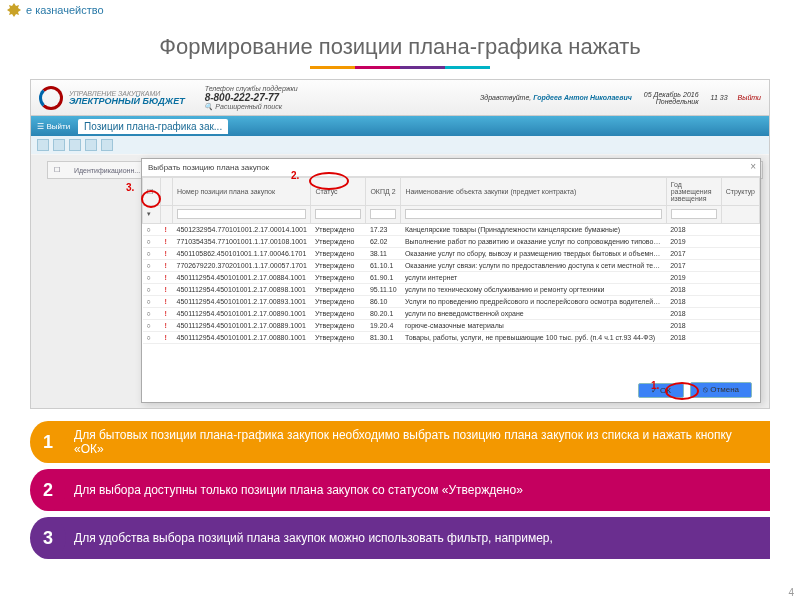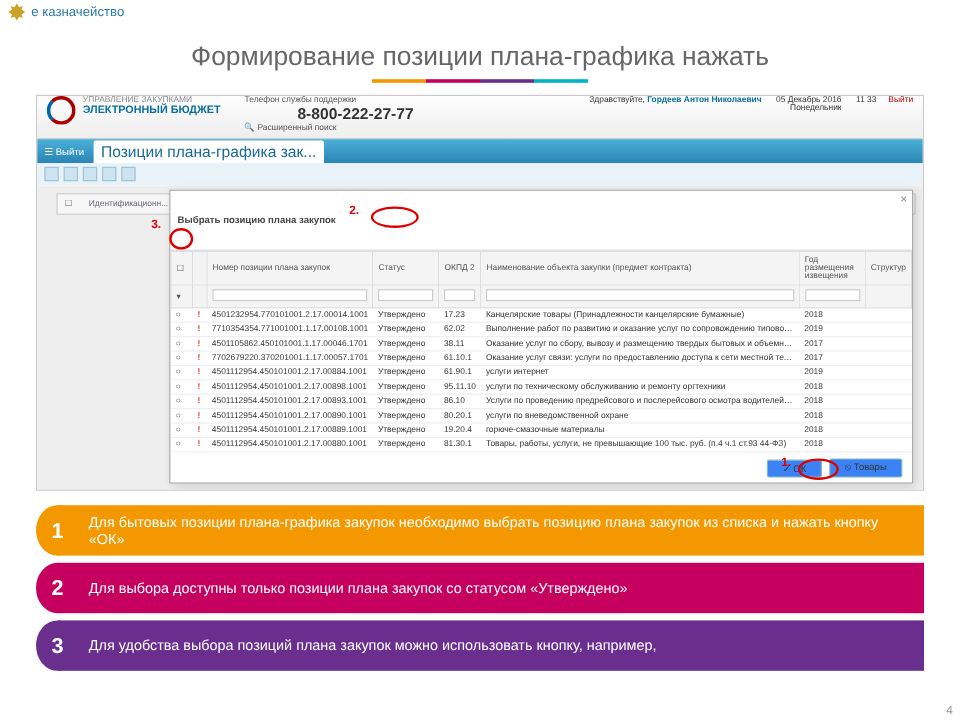--- a/index.html
+++ b/index.html
@@ -5,40 +5,40 @@
   * { box-sizing: border-box; margin: 0; padding: 0; }
   body { font-family: Arial, sans-serif; background: #fff; width: 800px; height: 600px; overflow: hidden; position: relative; }
   .topbar { height: 20px; display: flex; align-items: center; padding: 0 6px; }
   .topbar .logo { width: 16px; height: 16px; margin-right: 4px; }
   .topbar .brand { font-size: 11px; color: #2a7aa8; }
   .slide-title { text-align: center; font-size: 22px; color: #666; margin: 14px 0 6px; font-weight: 400; }
   .accent-bar { height: 3px; width: 180px; margin: 0 auto 10px; display: flex; }
   .accent-bar span { flex: 1; height: 3px; }
   .a1{background:#f39800}.a2{background:#c5005f}.a3{background:#6a2e8f}.a4{background:#00b3c6}
   .screenshot { width: 740px; height: 330px; margin: 0 auto; background: #f5f5f5; border: 1px solid #ccc; position: relative; font-size: 8px; color:#333; overflow:hidden;}
-  .app-header { height: 36px; background: linear-gradient(#fdfdfd,#eee); display: flex; padding:0 8px; border-bottom:1px solid #ccc;}
+  .app-header { height: 36px; background: linear-gradient(#fdfdfd,#eee); display: flex; align-items: center; padding:0 8px; border-bottom:1px solid #ccc;font-style:italic;}
   .app-logo { width: 24px; height: 24px; border-radius: 50%; border: 3px solid #a00; border-left-color:#06a; margin-right:6px;}
   .app-name { display:flex; flex-direction:column; font-size:7px; line-height:1;}
   .app-name .l1{color:#888;}
   .app-name .l2{color:#0a6fa0; font-weight:bold; font-size:9px;}
   .app-phone { margin-left:20px; font-size:7px; color:#555;}
-  .app-phone b{font-size:13px;color:#333;margin-left:44px;}
+  .app-phone b{font-size:10px;color:#333;}
   .app-user { margin-left:auto; font-size:7px;}
   .app-user b{color:#0a6fa0;}
   .app-date { margin-left:12px; font-size:7px; text-align:right;}
   .app-exit { margin-left:10px; font-size:7px; color:#a00;}
   .menubar { height: 20px; background: linear-gradient(#4ab0d9,#2a84b4); display:flex; align-items:center; padding:0 6px; gap:8px;}
   .menubar .menu-btn{color:#fff; font-size:8px;}
-  .menubar .tab{background:#fff; color:#1a6a95; padding:2px 6px; border-radius:2px 2px 0 0; font-size:13px;}
+  .menubar .tab{background:#fff; color:#1a6a95; padding:2px 6px; border-radius:2px 2px 0 0; font-size:10px;}
   .toolbar { height:18px; background:#e8f2f8; padding:0 6px; display:flex; align-items:center; gap:4px;}
   .toolbar .ico{width:12px;height:12px;background:#cde3ef;border:1px solid #9ec5d9;}
   .grid-bg { position:absolute; top:75px; left:0; right:0; bottom:0; background:#eee; padding:6px 6px 6px 16px;}
   .grid-head { height:18px; background:#f6f6f6; border:1px solid #ccc; font-size:7px; display:flex; align-items:center; padding:0 6px; color:#667;}
   .dialog { position:absolute; left:110px; top:78px; width:620px; height:245px; background:#fff; border:1px solid #aaa; box-shadow:2px 2px 8px rgba(0,0,0,.15);}
-  .dialog-title{font-size:8px; padding:20px 6px; border-bottom:1px solid #ddd; font-weight:bold; color:#444;}
+  .dialog-title{font-size:8px; padding:4px 6px; border-bottom:1px solid #ddd; font-weight:normal; color:#444;}
   .dialog-close{position:absolute; right:4px; top:2px; font-size:10px; color:#888;}
   .dlg-table{width:100%; border-collapse:collapse; font-size:7px;}
   .dlg-table th{background:#f4f4f4; border:1px solid #ddd; padding:3px 4px; font-weight:normal; color:#555; text-align:left; position:relative;}
   .dlg-table td{border-bottom:1px solid #eee; padding:2px 4px; white-space:nowrap; overflow:hidden; text-overflow:ellipsis;}
   .dlg-table td.name{max-width:210px;}
   .excl{color:#d33; font-weight:bold; padding:0 3px;}
   .dlg-footer{position:absolute; bottom:4px; right:8px; display:flex; gap:6px; align-items:center; font-size:8px;}
   .dlg-footer .btn{padding:2px 12px; border:1px solid #8bb; border-radius:2px; background:#3b82f6;}
   .circle{position:absolute; width:30px; height:18px; border:2px solid #d00; border-radius:50%;}
   .num-label{position:absolute; color:#d00; font-size:10px; font-weight:bold;}
@@ -236,21 +236,21 @@
             <td>Утверждено</td>
             <td>81.30.1</td>
             <td class="name">Товары, работы, услуги, не превышающие 100 тыс. руб. (п.4 ч.1 ст.93 44-ФЗ)</td>
             <td>2018</td>
             <td></td>
           </tr>
         </tbody>
     </table>
     <div class="dlg-footer">
       <span class="btn">✓ <span>ОК</span></span>
-      <span class="btn">⦸ <span>Товары</span></span>
+      <span class="btn">⦸ <span>Отмена</span></span>
     </div>
   </div>
 
   <div class="num-label" style="left:95px; top:102px;">3.</div>
   <div class="circle" style="left:110px; top:110px; width:20px;"></div>
   <div class="num-label" style="left:260px; top:90px;">2.</div>
   <div class="circle" style="left:278px; top:92px; width:40px;"></div>
   <div class="num-label" style="left:620px; top:300px;">1.</div>
   <div class="circle" style="left:634px; top:302px; width:34px;"></div>
 </div>
@@ -259,17 +259,17 @@
   <div class="step s1">
     <div class="badge">1</div>
     <div class="bar">Для бытовых позиции плана-графика закупок необходимо выбрать позицию плана закупок из списка и нажать кнопку «ОК»</div>
   </div>
   <div class="step s2">
     <div class="badge">2</div>
     <div class="bar">Для выбора доступны только позиции плана закупок со статусом «Утверждено»</div>
   </div>
   <div class="step s3">
     <div class="badge">3</div>
-    <div class="bar">Для удобства выбора позиций плана закупок можно использовать кнопку, например,</div>
+    <div class="bar">Для удобства выбора позиций плана закупок можно использовать фильтр, например,</div>
   </div>
 </div>
 
 <div class="pagenum">4</div>
 
 </body></html>

